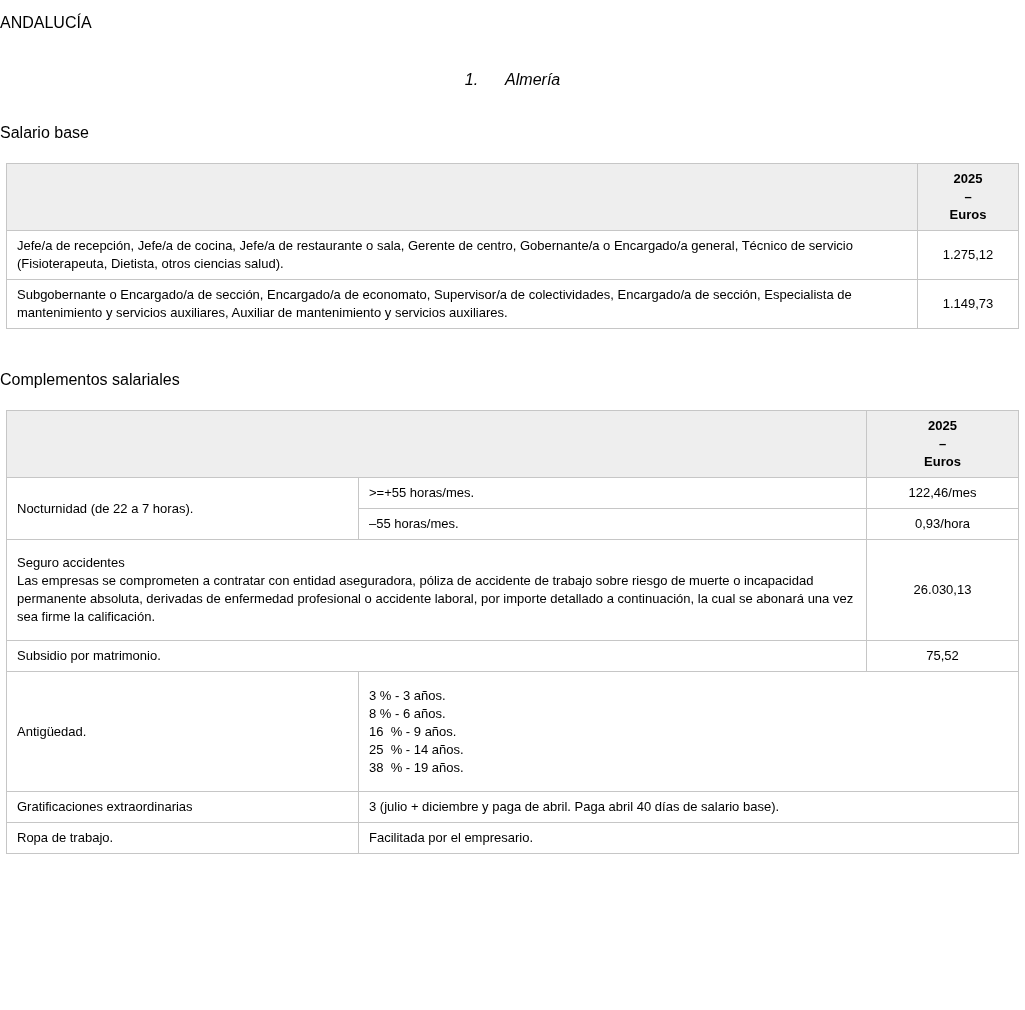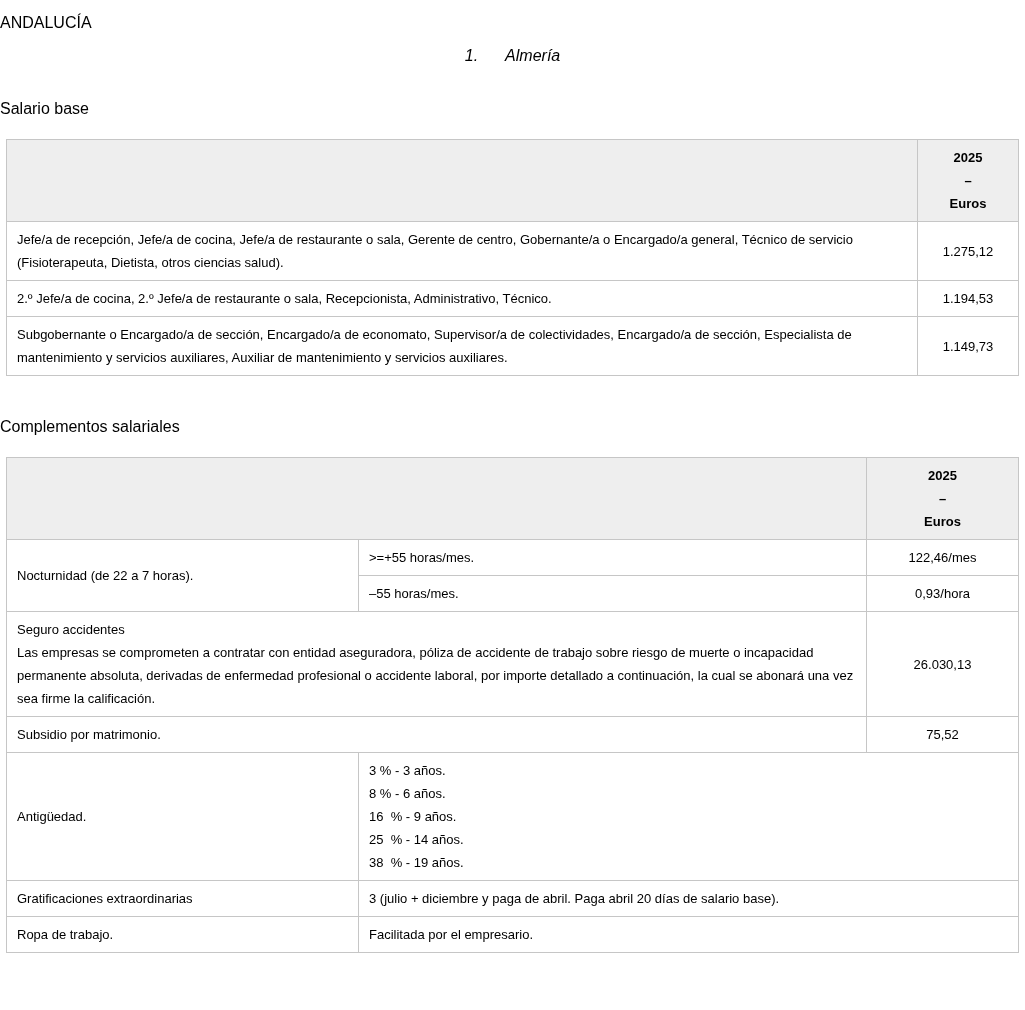--- a/index.html
+++ b/index.html
@@ -15,21 +15,21 @@
     color: #000000;
   }
   .doc-title {
     margin: 13px 15px 0 0;
     text-align: left;
     font-size: 16px;
     line-height: 19px;
     font-weight: normal;
   }
   .province-line {
-    margin: 14px 0 0 0;
+    margin: 38px 0 0 0;
     text-align: center;
     font-style: italic;
     font-size: 16px;
     line-height: 20px;
   }
   .province-line .num {
     display: inline-block;
     margin-right: 27px;
   }
   .section-title {
@@ -43,21 +43,21 @@
   table.conv {
     border-collapse: collapse;
     table-layout: fixed;
     width: 1012px;
     margin: 21px 0 0 6px;
   }
   table.conv td {
     border: 1px solid #c6c6c6;
     padding: 6px 10px;
     font-size: 13px;
-    line-height: 23px;
+    line-height: 18px;
     vertical-align: middle;
     word-wrap: break-word;
   }
   table.conv tr.head td {
     background: #eeeeee;
     font-weight: bold;
     text-align: center;
   }
   td.val {
     text-align: center;
@@ -87,24 +87,20 @@
   <tbody>
     <tr class="head">
       <td></td>
       <td class="pre">2025
 –
 Euros</td>
     </tr>
     <tr>
       <td>Jefe/a de recepción, Jefe/a de cocina, Jefe/a de restaurante o sala, Gerente de centro, Gobernante/a o Encargado/a general, Técnico de servicio (Fisioterapeuta, Dietista, otros ciencias salud).</td>
       <td class="val">1.275,12</td>
-    </tr>
-    <tr>
-      <td>2.º Jefe/a de cocina, 2.º Jefe/a de restaurante o sala, Recepcionista, Administrativo, Técnico.</td>
-      <td class="val">1.194,53</td>
     </tr>
     <tr>
       <td>Subgobernante o Encargado/a de sección, Encargado/a de economato, Supervisor/a de colectividades, Encargado/a de sección, Especialista de mantenimiento y servicios auxiliares, Auxiliar de mantenimiento y servicios auxiliares.</td>
       <td class="val">1.149,73</td>
     </tr>
   </tbody>
 </table>
 
 <div class="section-title second">Complementos salariales</div>
 
@@ -142,20 +138,20 @@
     <tr class="h-antig">
       <td>Antigüedad.</td>
       <td colspan="2" class="pre">3 % - 3 años.
 8 % - 6 años.
 16  % - 9 años.
 25  % - 14 años.
 38  % - 19 años.</td>
     </tr>
     <tr>
       <td>Gratificaciones extraordinarias</td>
-      <td colspan="2">3 (julio + diciembre y paga de abril. Paga abril 20 días de salario base).</td>
+      <td colspan="2">3 (julio + diciembre y paga de abril. Paga abril 40 días de salario base).</td>
     </tr>
     <tr>
       <td>Ropa de trabajo.</td>
       <td colspan="2">Facilitada por el empresario.</td>
     </tr>
   </tbody>
 </table>
 
 </body></html>

